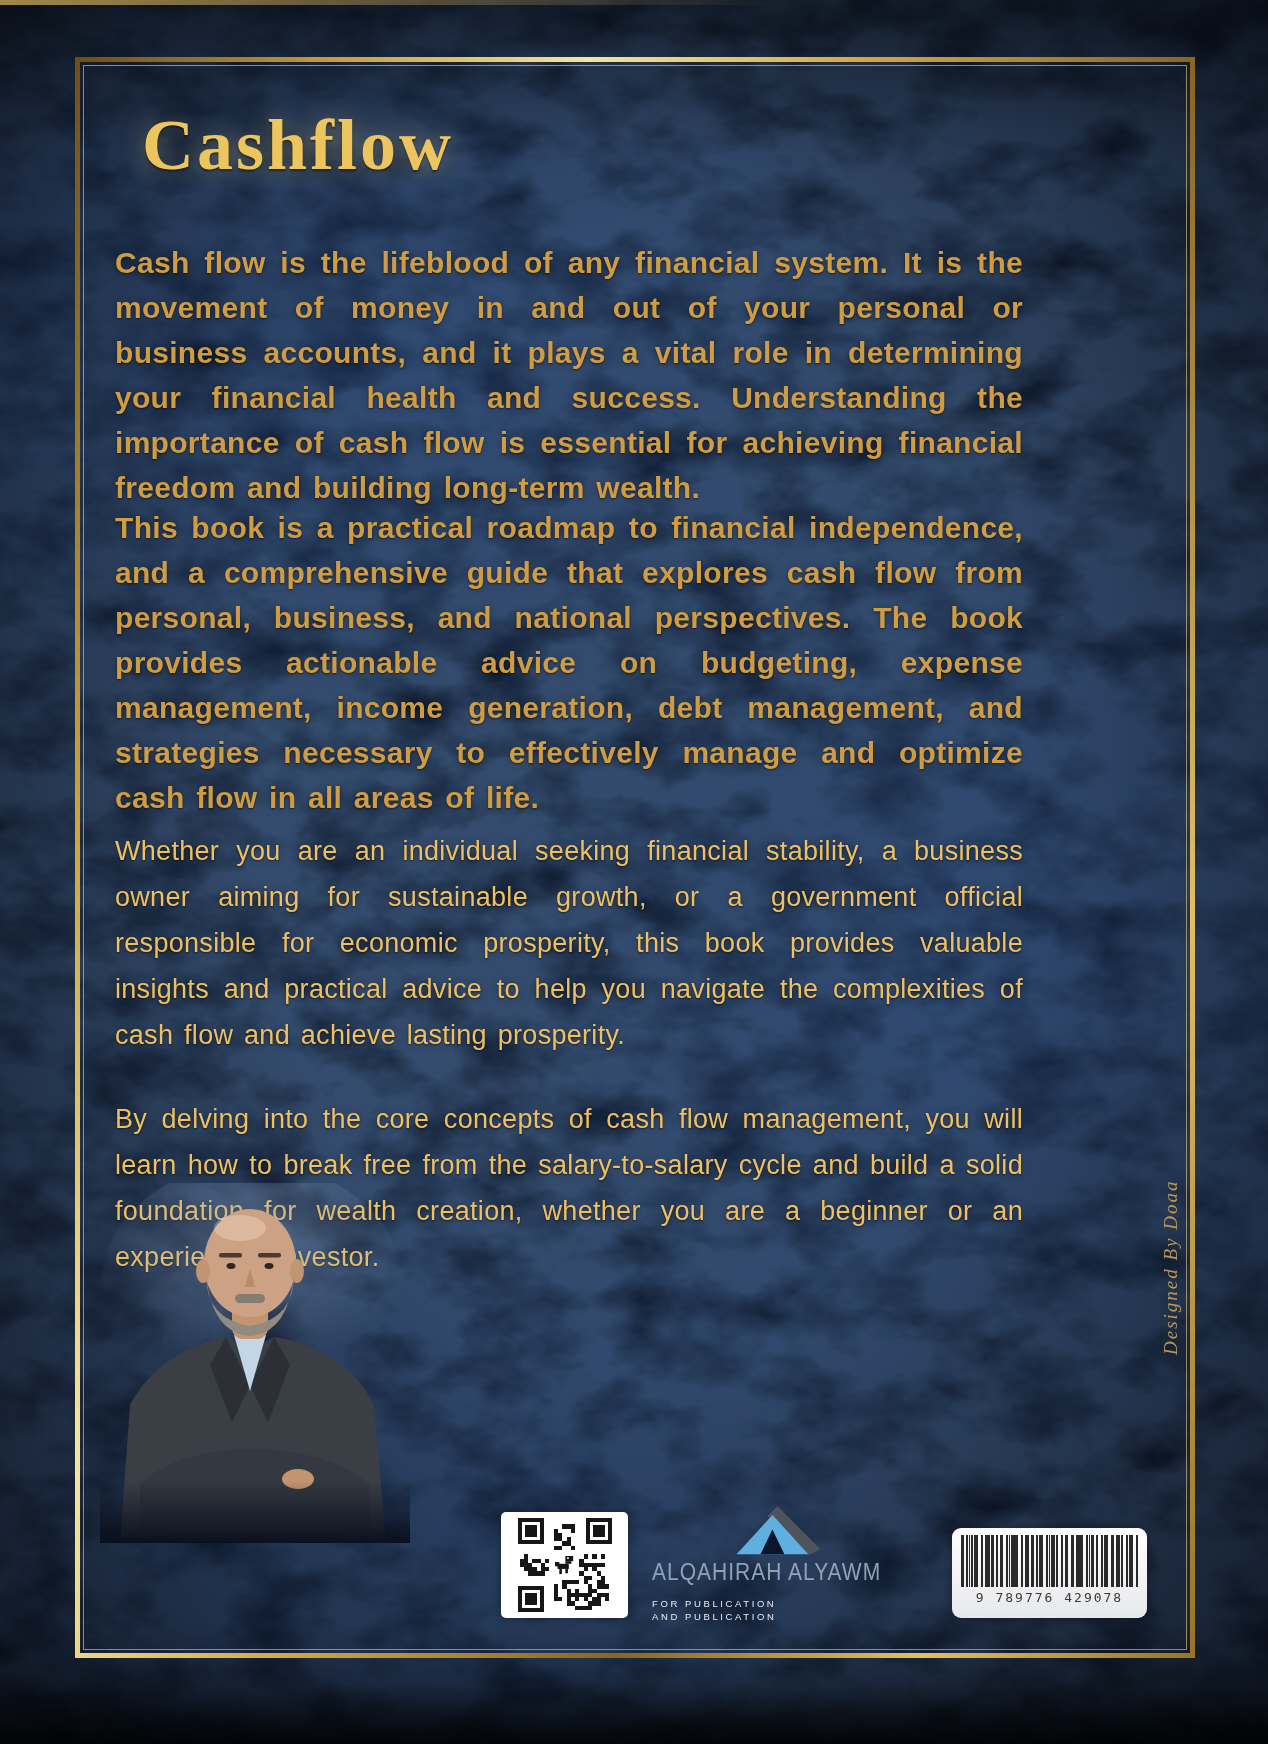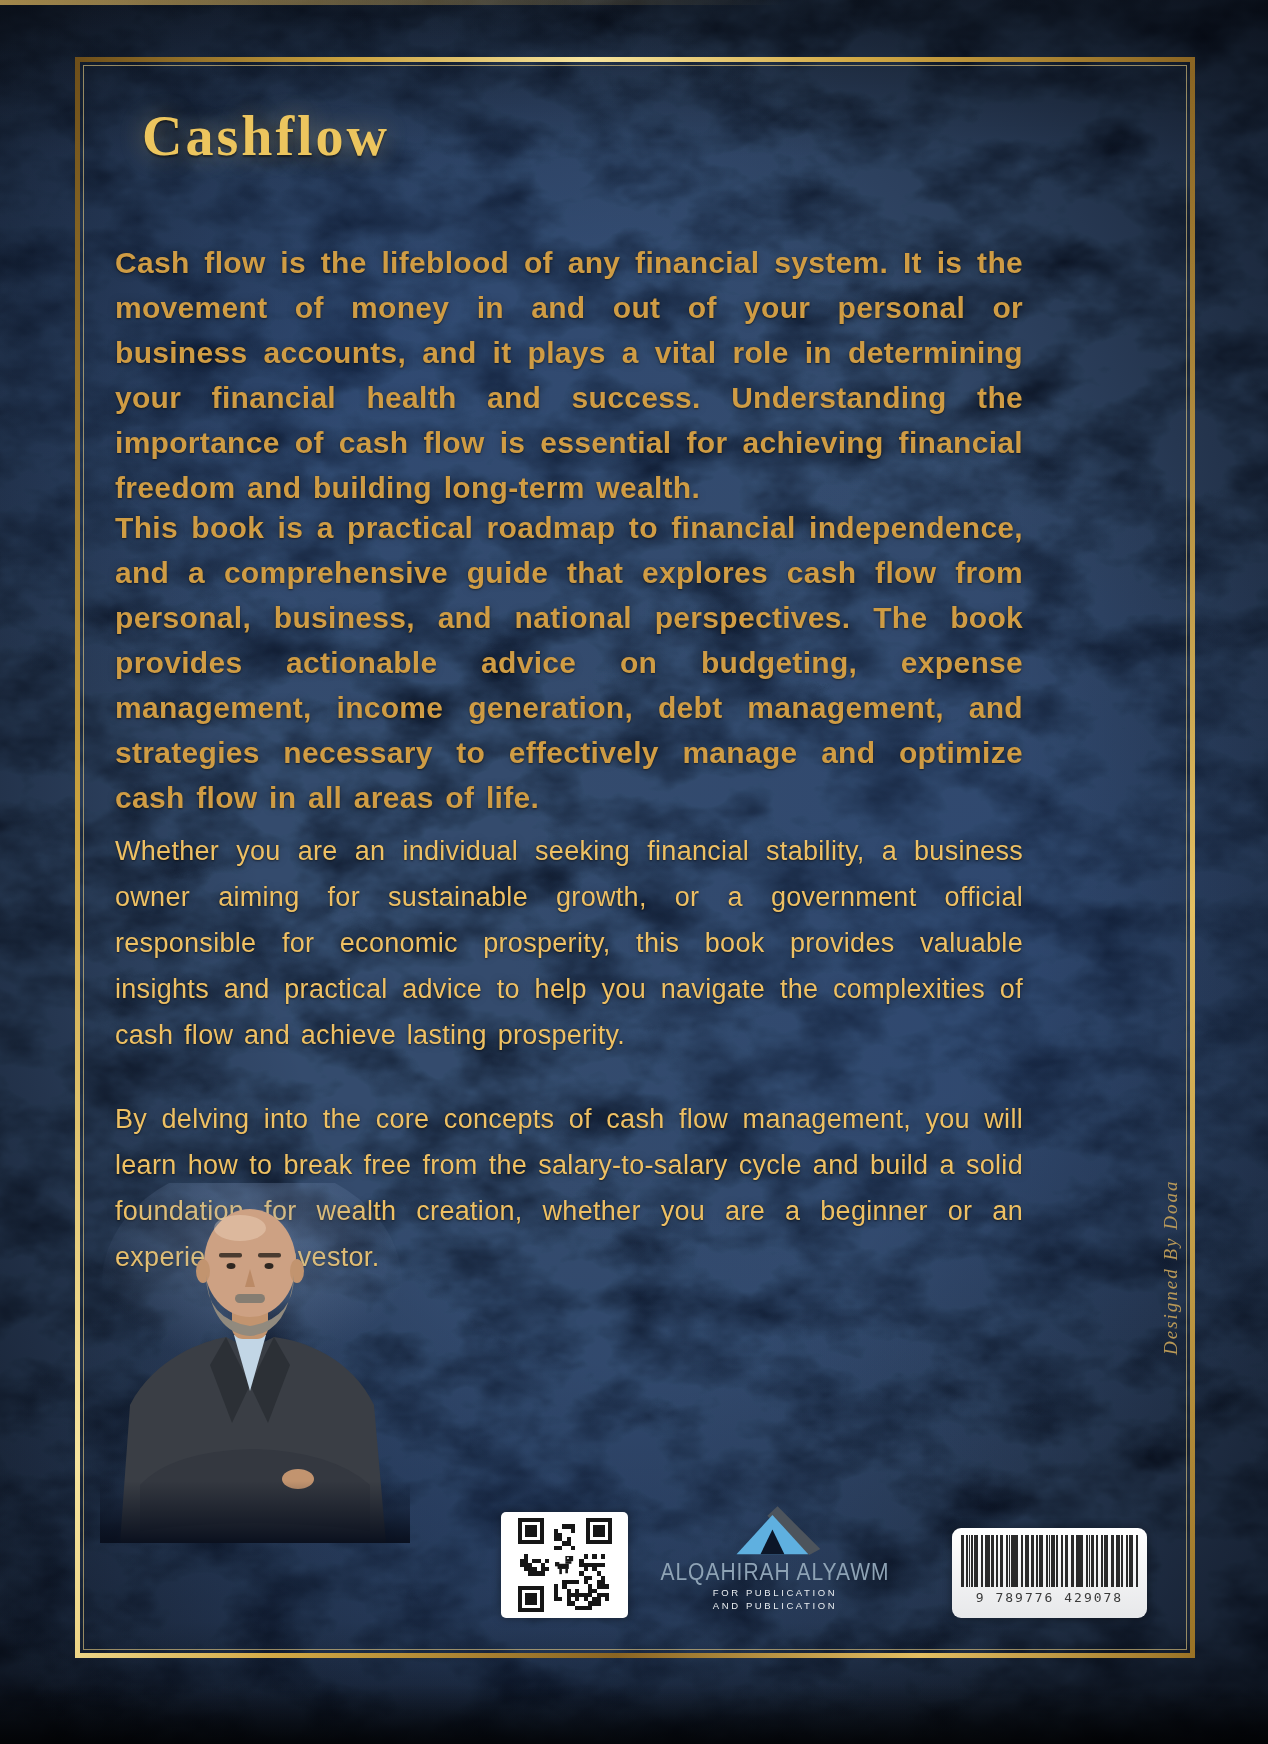--- a/index.html
+++ b/index.html
@@ -21,21 +21,21 @@
   .top-sheen{position:absolute;left:0;top:0;width:62%;height:5px;
     background:linear-gradient(90deg, rgba(214,176,92,.75), rgba(214,176,92,0));}
   .gold-frame{
     position:absolute;left:75px;top:57px;width:1120px;height:1601px;box-sizing:border-box;
     border:5px solid transparent;pointer-events:none;
     border-image:linear-gradient(110deg,#6e4f1a,#caa23f 16%,#f6e49e 30%,#d2a945 46%,#8a6523 66%,#e3bf62 84%,#9a7326) 1;
   }
   .gold-frame::after{content:"";position:absolute;inset:3px;border:1px solid rgba(238,210,132,.6);}
   .book-title{
     position:absolute;left:142px;top:104px;
-    font-family:"Liberation Serif",serif;font-weight:700;font-size:56px;letter-spacing:3px;
+    font-family:"Liberation Serif",serif;font-weight:700;font-size:72px;letter-spacing:3px;
     color:var(--title-gold,#ecc55e);
     text-shadow:0 0 24px rgba(242,205,112,.35), 0 2px 2px rgba(0,0,0,.55);
   }
   .para{
     position:absolute;left:115px;width:908px;text-align:justify;
     color:var(--gold-text,#cf9c44);font-size:30px;line-height:45px;font-weight:700;
     letter-spacing:.3px;word-spacing:3px;
     text-shadow:0 1px 2px rgba(0,0,0,.5), 0 0 10px rgba(0,0,0,.25);
   }
   .para.light{color:var(--bright-gold,#eec063);font-weight:400;font-size:27px;line-height:46px;}
@@ -58,25 +58,25 @@
     box-shadow:0 0 10px rgba(0,0,0,.4);}
   .qr{position:relative;width:90px;height:90px;display:grid;
     grid-template-rows:repeat(21,1fr);grid-template-columns:repeat(21,1fr);gap:0;}
   .qr i{background:#161616;}
   .finder{position:absolute;width:26px;height:26px;border:4px solid #161616;box-sizing:border-box;background:#fff;}
   .finder::after{content:"";position:absolute;inset:3px;background:#161616;}
   .f-tl{left:-2px;top:-2px}.f-tr{right:-2px;top:-2px}.f-bl{left:-2px;bottom:-2px}
   .qr-center{position:absolute;left:50%;top:50%;transform:translate(-50%,-50%);
     width:28px;height:28px;background:#fff;display:flex;align-items:center;justify-content:center;}
   
-  .publisher-logo{position:absolute;left:652px;top:1506px;width:246px;text-align:center;}
+  .publisher-logo{position:absolute;left:652px;top:1506px;width:246px;}
   .logo-mark{display:flex;justify-content:center;height:54px;}
   .publisher-name{font-size:21px;letter-spacing:1px;color:var(--logo-text-blue-gray,#8ea3b5);
     transform:scaleY(1.12);white-space:nowrap;}
-  .publisher-tagline{font-size:9.5px;letter-spacing:2.6px;color:#e8ecef;margin-top:3px;white-space:nowrap;}
+  .publisher-tagline{font-size:9.5px;letter-spacing:2.6px;color:#e8ecef;margin-top:14px;white-space:nowrap;}
   .publisher-tagline+.publisher-tagline{margin-top:2px;}
   
   .barcode-card{position:absolute;left:952px;top:1528px;width:195px;height:90px;
     background:linear-gradient(#ffffff,#e7e8ea);border-radius:9px;padding:7px 9px;box-sizing:border-box;
     box-shadow:0 0 10px rgba(0,0,0,.4);}
   .barcode-bars{height:52px;opacity:.92;
     background:
       repeating-linear-gradient(90deg,#191919 0 2px,transparent 2px 5px),
       repeating-linear-gradient(90deg,#191919 0 3px,transparent 3px 13px),
       repeating-linear-gradient(90deg,#191919 0 1px,transparent 1px 8px);}

